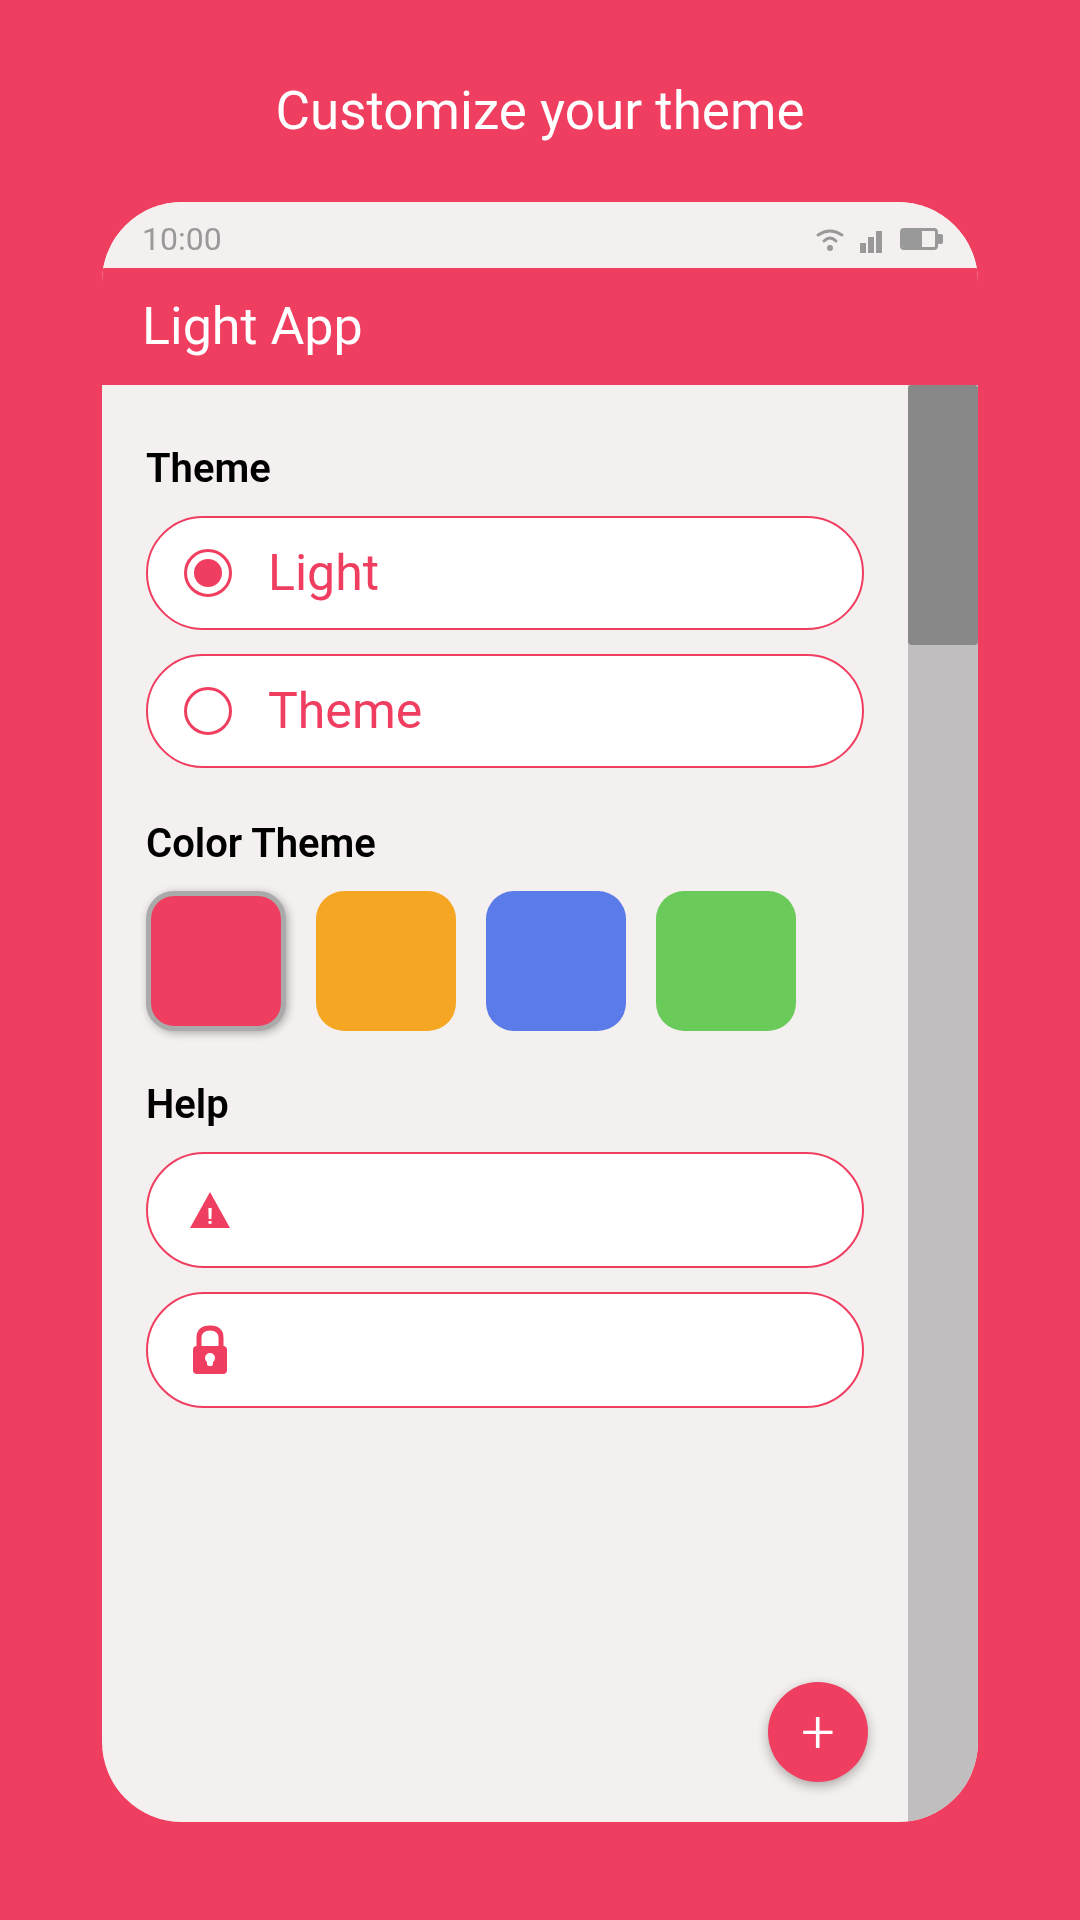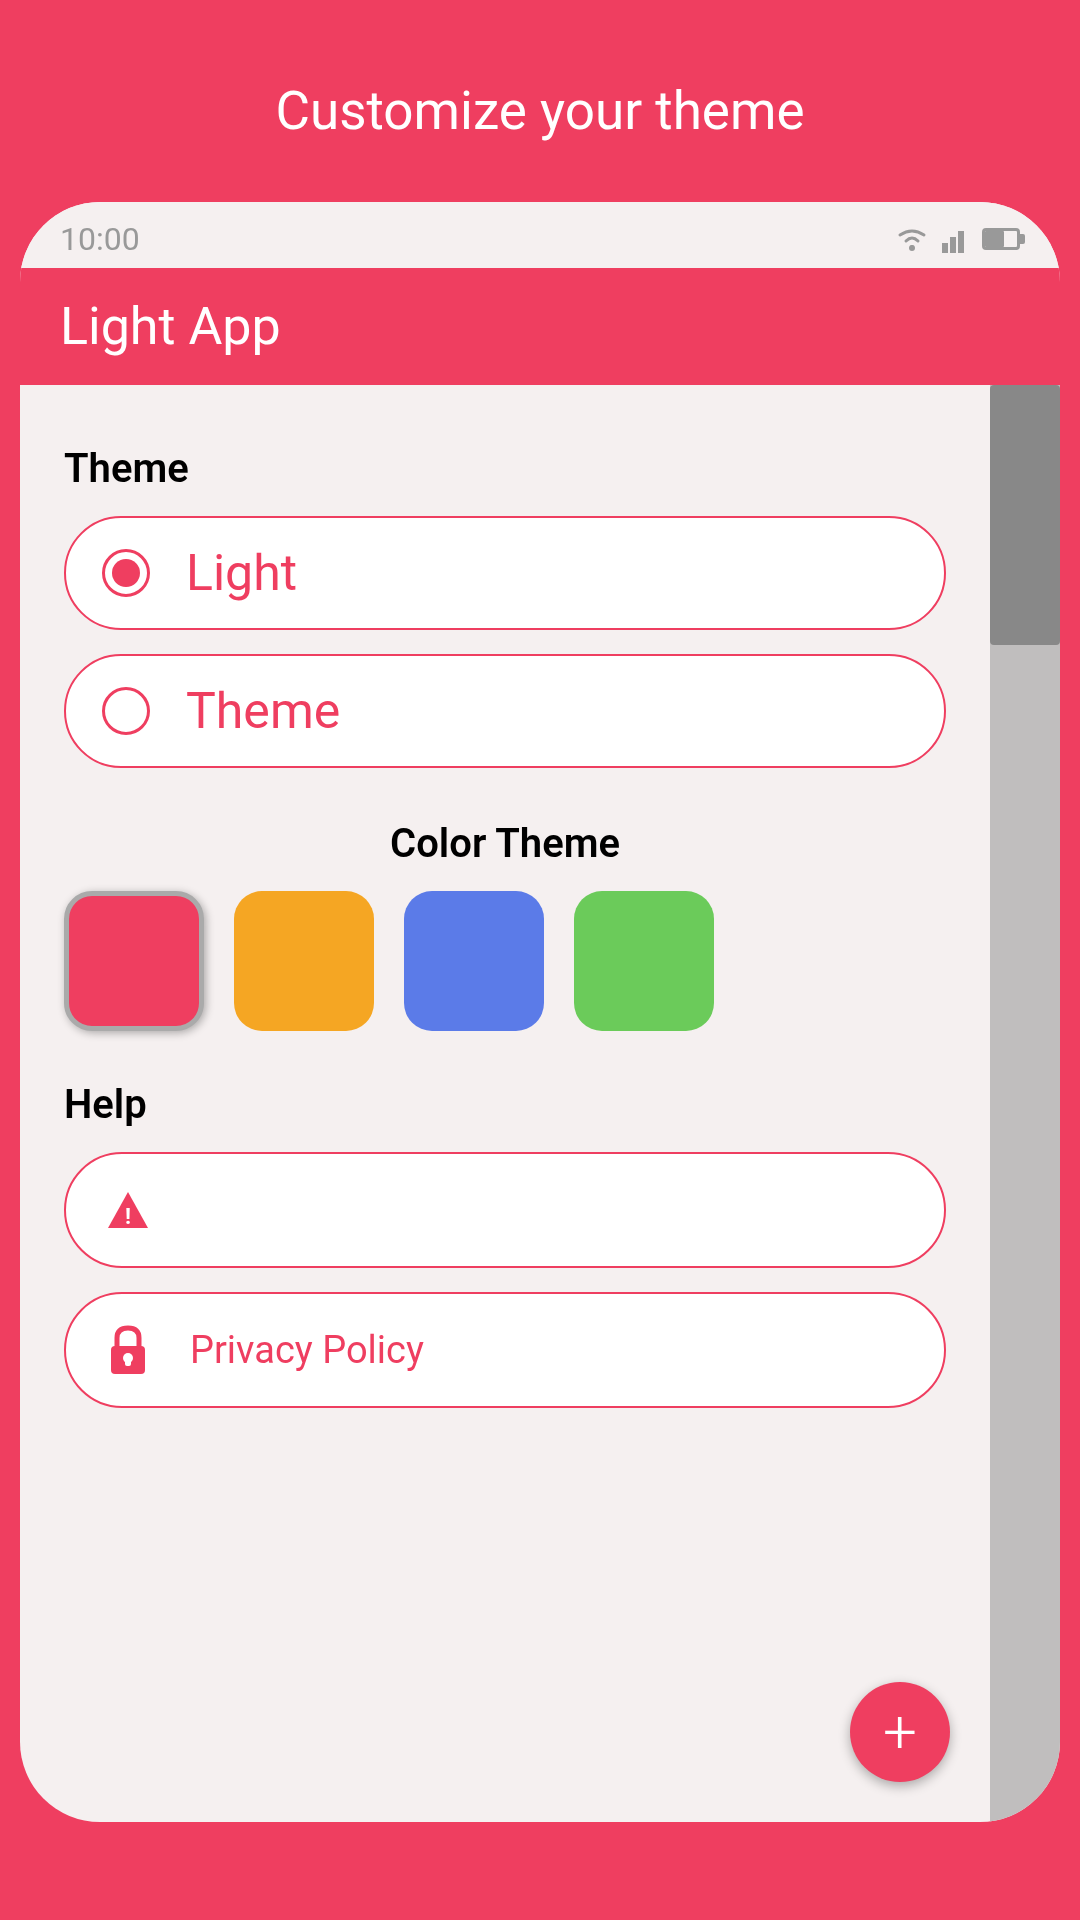--- a/index.html
+++ b/index.html
@@ -18,21 +18,21 @@
     .page-title {
       color: white;
       font-size: 53px;
       font-weight: 400;
       text-align: center;
       margin-top: 80px;
       margin-bottom: 60px;
     }
 
     .phone-frame {
-      width: 1040px;
+      width: 876px;
       height: 1620px;
       background: #f5f0f0;
       border-radius: 80px;
       overflow: hidden;
       position: relative;
       display: flex;
       flex-direction: column;
     }
 
     
@@ -172,21 +172,20 @@
     .radio-label {
       font-size: 50px;
       color: #EF3E60;
       font-weight: 400;
     }
 
     
     .color-theme-section {
       margin-top: 52px;
       margin-bottom: 50px;
-      text-align: center;
     }
 
     .color-swatches {
       display: flex;
       gap: 30px;
       margin-top: 24px;
     }
 
     .color-swatch {
       width: 140px;
@@ -344,21 +343,20 @@
 
         <div class="action-button">
           <div class="action-icon">
             <svg width="46" height="52" viewBox="0 0 46 52" fill="none">
               <rect x="6" y="22" width="34" height="28" rx="4" fill="#EF3E60"></rect>
               <path d="M12 22 L12 14 Q12 4 23 4 Q34 4 34 14 L34 22" stroke="#EF3E60" stroke-width="5" fill="none" stroke-linecap="round"></path>
               <circle cx="23" cy="34" r="5" fill="white"></circle>
               <rect x="20" y="34" width="6" height="8" rx="2" fill="white"></rect>
             </svg>
           </div>
-          <span class="action-label">Privacy Policy</span>
         </div>
       </div>
 
     </div>
 
     <div class="scrollbar-track">
       <div class="scrollbar-thumb"></div>
     </div>
   </div>
 

